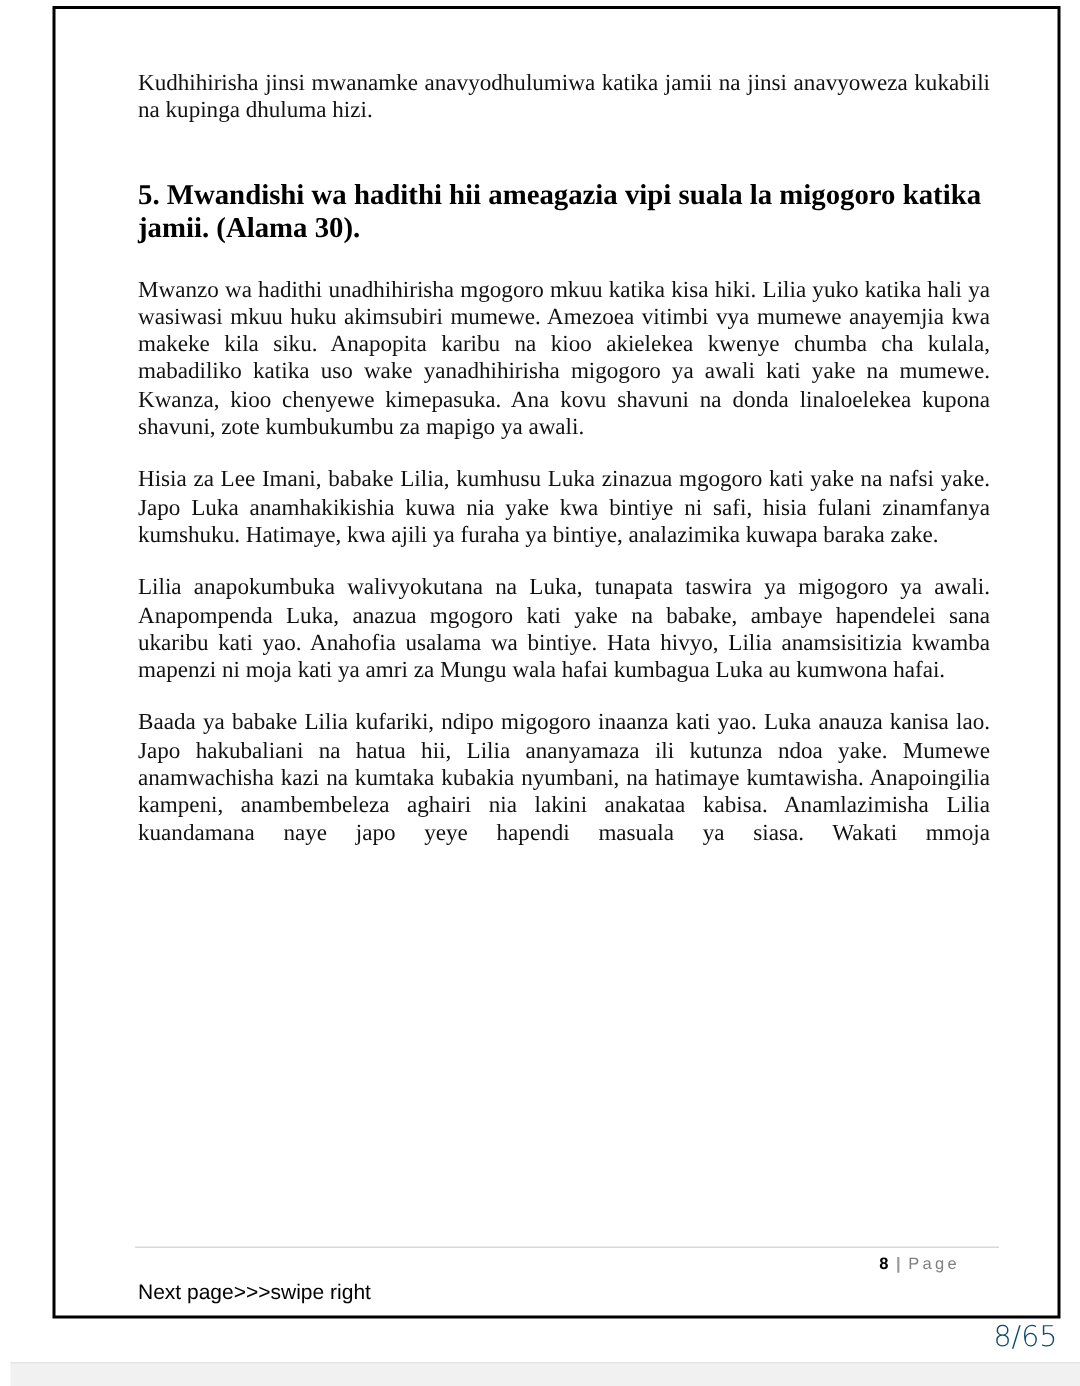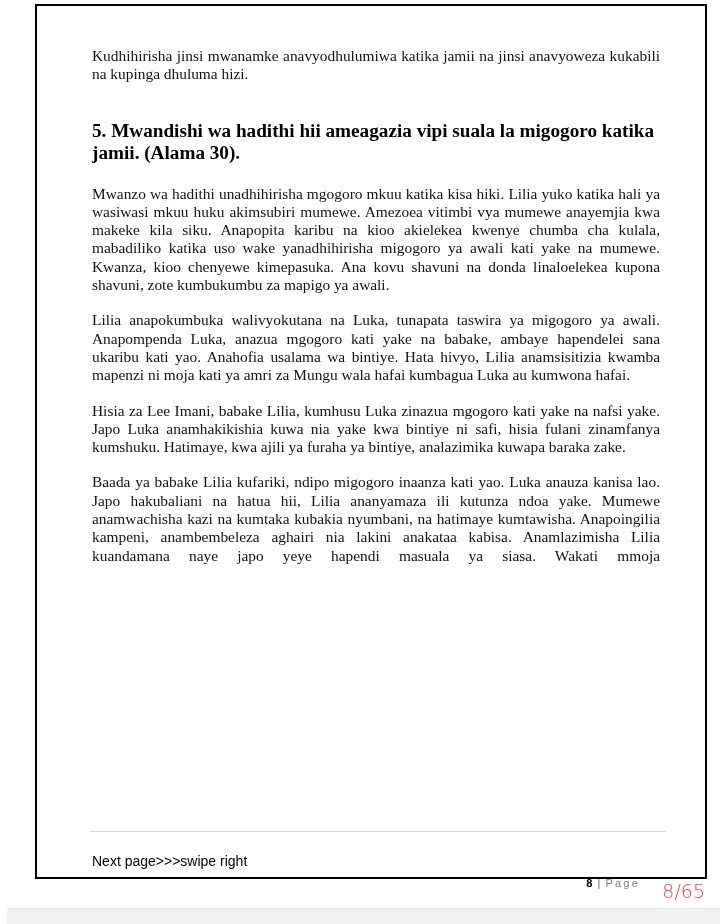--- a/index.html
+++ b/index.html
@@ -87,21 +87,21 @@
     font-family: "Liberation Sans", "DejaVu Sans", sans-serif;
     font-size: 14px;
     color: #000000;
   }
   .counter {
     position: absolute;
     right: 22px;
     top: 880px;
     font-family: "DejaVu Sans", "Liberation Sans", sans-serif;
     font-size: 19px;
-    color: #ef4444;
+    color: #0c4a6e;
     font-weight: 300;
     margin-left: 28px;
   }
   .bottom-bar {
     position: absolute;
     left: 0;
     top: 908px;
     width: 720px;
     height: 16px;
     background: #f1f1f1;
@@ -113,28 +113,28 @@
 
 <div class="viewer">
 
   <div class="page">
     <div class="content">
       <p class="para">Kudhihirisha jinsi mwanamke anavyodhulumiwa katika jamii na jinsi anavyoweza kukabili na kupinga dhuluma hizi.</p>
 
       <h2 class="heading">5. Mwandishi wa hadithi hii ameagazia vipi suala la migogoro katika jamii. (Alama 30).</h2>
 
       <p class="para">Mwanzo wa hadithi unadhihirisha mgogoro mkuu katika kisa hiki. Lilia yuko katika hali ya wasiwasi mkuu huku akimsubiri mumewe. Amezoea vitimbi vya mumewe anayemjia kwa makeke kila siku. Anapopita karibu na kioo akielekea kwenye chumba cha kulala, mabadiliko katika uso wake yanadhihirisha migogoro ya awali kati yake na mumewe. Kwanza, kioo chenyewe kimepasuka. Ana kovu shavuni na donda linaloelekea kupona shavuni, zote kumbukumbu za mapigo ya awali.</p>
+      <p class="para">Hisia za Lee Imani, babake Lilia, kumhusu Luka zinazua mgogoro kati yake na nafsi yake. Japo Luka anamhakikishia kuwa nia yake kwa bintiye ni safi, hisia fulani zinamfanya kumshuku. Hatimaye, kwa ajili ya furaha ya bintiye, analazimika kuwapa baraka zake.</p>
       <p class="para">Lilia anapokumbuka walivyokutana na Luka, tunapata taswira ya migogoro ya awali. Anapompenda Luka, anazua mgogoro kati yake na babake, ambaye hapendelei sana ukaribu kati yao. Anahofia usalama wa bintiye. Hata hivyo, Lilia anamsisitizia kwamba mapenzi ni moja kati ya amri za Mungu wala hafai kumbagua Luka au kumwona hafai.</p>
-      <p class="para">Hisia za Lee Imani, babake Lilia, kumhusu Luka zinazua mgogoro kati yake na nafsi yake. Japo Luka anamhakikishia kuwa nia yake kwa bintiye ni safi, hisia fulani zinamfanya kumshuku. Hatimaye, kwa ajili ya furaha ya bintiye, analazimika kuwapa baraka zake.</p>
       <p class="para" style="text-align-last: justify;">Baada ya babake Lilia kufariki, ndipo migogoro inaanza kati yao. Luka anauza kanisa lao. Japo hakubaliani na hatua hii, Lilia ananyamaza ili kutunza ndoa yake. Mumewe anamwachisha kazi na kumtaka kubakia nyumbani, na hatimaye kumtawisha. Anapoingilia kampeni, anambembeleza aghairi nia lakini anakataa kabisa. Anamlazimisha Lilia kuandamana naye japo yeye hapendi masuala ya siasa. Wakati mmoja</p>
     </div>
 
     <div class="footer-rule" style="left:53px; top:825px;"></div>
 
-    <div class="page-num" style="top:831px;margin-top:40px;">
+    <div class="page-num" style="top:831px;">
       <span class="num">8</span>
       <span class="sep">|</span>
       <span class="word">Page</span>
     </div>
 
     <div class="next-page" style="top:847px;">Next page&gt;&gt;&gt;swipe right</div>
   </div>
 
   <div class="counter">8/65</div>
 

